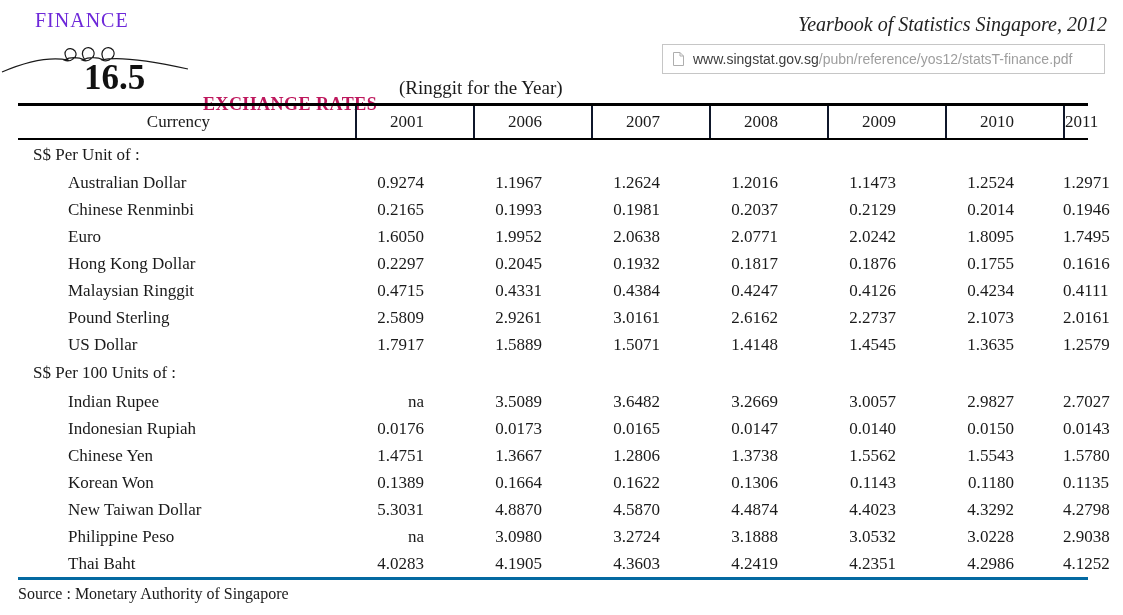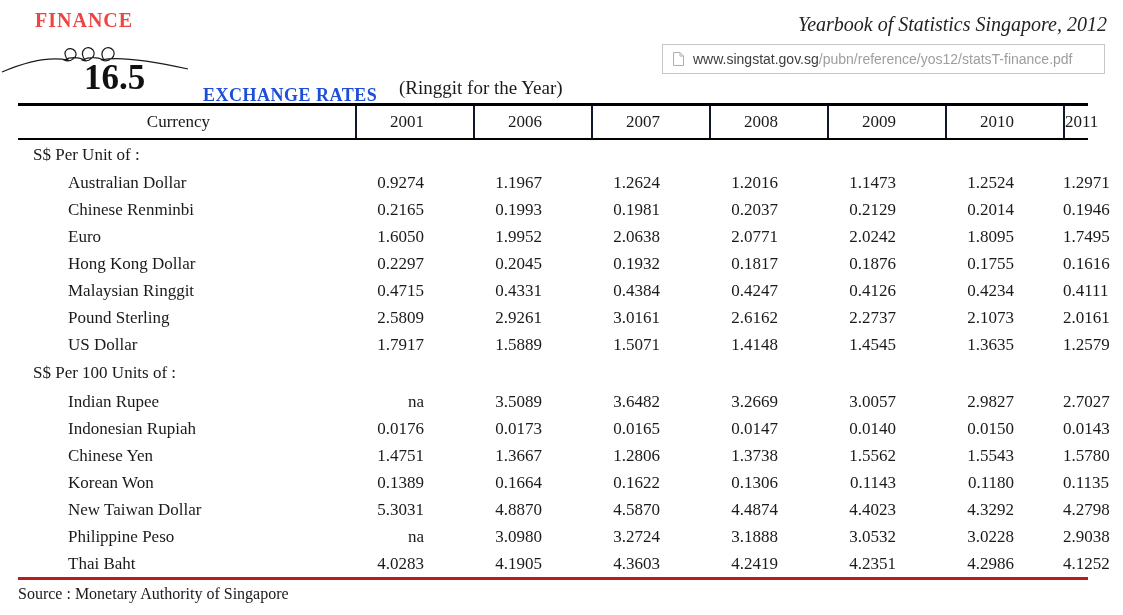--- a/index.html
+++ b/index.html
@@ -9,22 +9,22 @@
     position: relative;
     width: 1123px;
     height: 615px;
     background: #fff;
     overflow: hidden;
   }
 
   
   .finance-heading {
     position: absolute; left: 35px; top: 9px;
-    font-size: 20px; font-weight: bold; letter-spacing: 1px;
-    color: #ef4444;
+    font-size: 20px; font-weight: normal; letter-spacing: 1px;
+    color: #6d28d9;
   }
   .flourish { position: absolute; left: 0px; top: 46px; }
   .publication-title {
     position: absolute; right: 16px; top: 13px;
     font-size: 20px; font-style: italic; color: #222;
     white-space: nowrap;
   }
   .url-bar {
     position: absolute; left: 662px; top: 44px;
     width: 443px; height: 30px;
@@ -36,22 +36,22 @@
     font-size: 14px; white-space: nowrap; overflow: hidden; text-align: right;
   }
   .url-domain { color: #3d3d3d; }
   .url-path { color: #9e9e9e; }
 
   .table-number {
     position: absolute; left: 84px; top: 59px;
     font-size: 35px; font-weight: bold; line-height: 1.1; color: #111;
   }
   .table-title {
-    position: absolute; left: 203px; top: 85px;
-    font-size: 18px; font-weight: bold; letter-spacing: 0.5px; color: #1d4ed8;
+    position: absolute; left: 203px; top: 94px;
+    font-size: 18px; font-weight: bold; letter-spacing: 0.5px; color: #be185d;
     white-space: nowrap;
   }
   .table-subtitle {
     position: absolute; left: 399px; top: 77px;
     font-size: 19px; color: #1a1a1a; white-space: nowrap;
   }
 
   
   .xtable {
     position: absolute; left: 18px; top: 103px;
@@ -66,21 +66,21 @@
   .thead {
     border-top: 3px solid #000;
     border-bottom: 2px solid #000;
     height: 37px;
   }
   .hcell {
     display: flex; align-items: center; justify-content: center;
     height: 100%;
   }
   .hcell.ycell { border-left: 2px solid #0f172a; }
-  .tbody { border-bottom: 3px solid #b91c1c; }
+  .tbody { border-bottom: 3px solid #0369a1; }
   .grow {
     height: 30px;
     display: flex; align-items: center;
     padding-left: 15px;
   }
   .grow.first { height: 29px; }
   .row { height: 27px; align-items: center; }
   .cell.name { padding-left: 50px; white-space: nowrap; }
   .cell.val { text-align: right; padding-right: 33px; }
 

